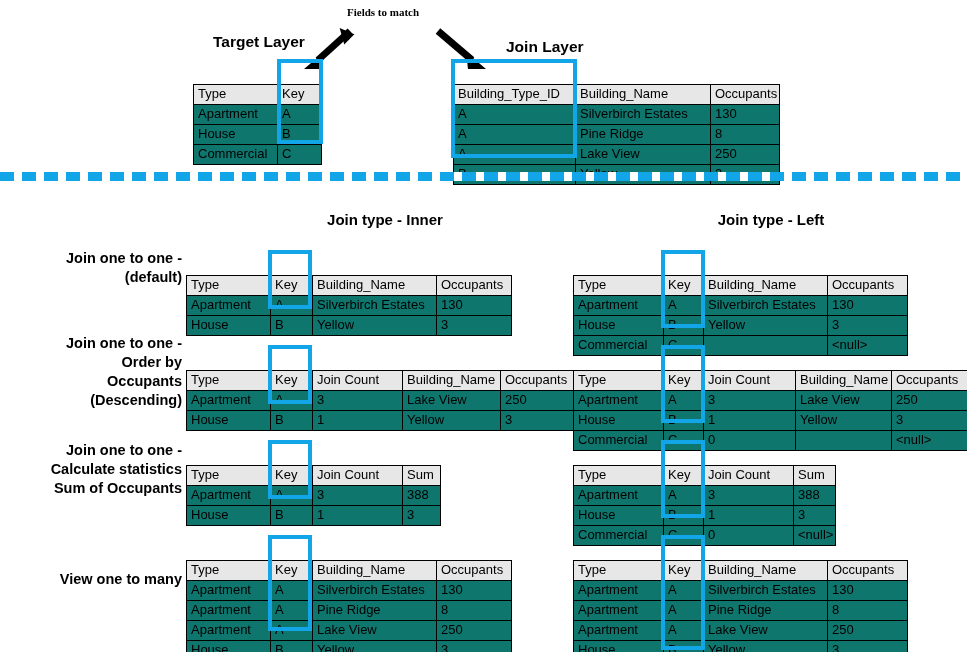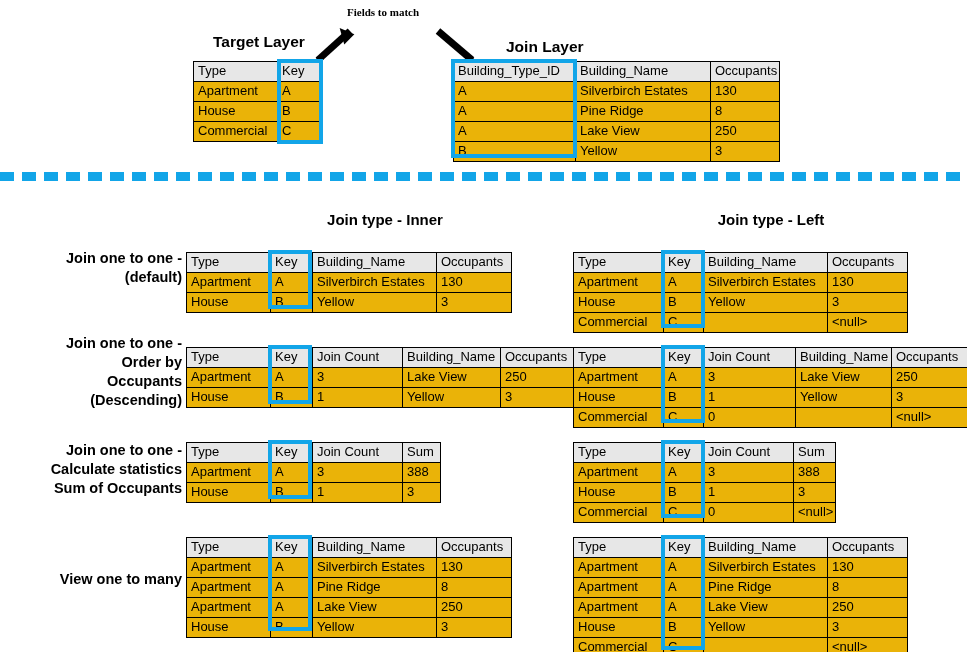--- a/index.html
+++ b/index.html
@@ -61,22 +61,23 @@
   .row-label-2 { top: 334px; }
   .row-label-3 { top: 441px; }
   .row-label-4 { top: 570px; }
 
   
   table.dt {
     position: absolute;
     border-collapse: collapse;
     font-size: 13px;
     color: #000000;
-    background: #eab308;
+    background: #0f766e;
     table-layout: fixed;
+    margin-top: 23px;
   }
   table.dt th, table.dt td {
     border: 1px solid #000000;
     padding: 1px 4px 2px 4px;
     text-align: left;
     font-weight: normal;
     height: 17px;
     line-height: 16px;
     overflow: hidden;
     white-space: nowrap;

